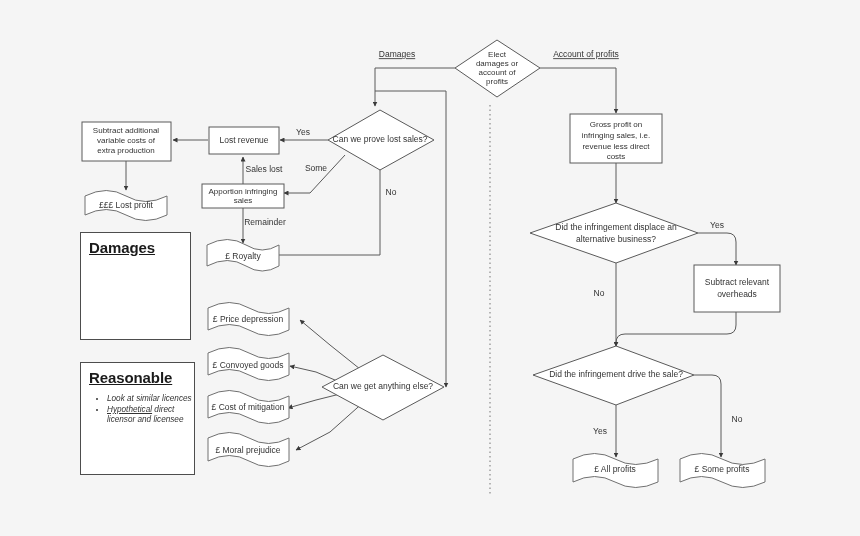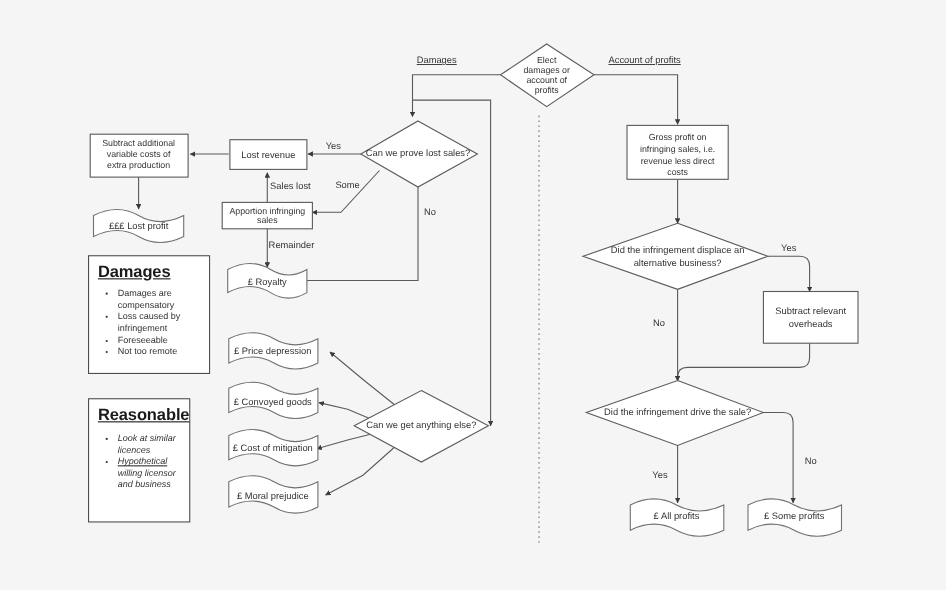--- a/index.html
+++ b/index.html
@@ -226,29 +226,23 @@
     <text class="edge-label" x="264" y="170">Sales lost</text>
     <text class="edge-label" x="265" y="223">Remainder</text>
     <text class="edge-label" x="717" y="226">Yes</text>
     <text class="edge-label" x="599" y="294">No</text>
     <text class="edge-label" x="600" y="432">Yes</text>
     <text class="edge-label" x="737" y="420">No</text>
   </svg>
 
   <div class="legend" style="left:80px;top:232px;width:111px;height:108px;">
     <h2>Damages</h2>
-    <ul>
-      <li>Damages are compensatory</li>
-      <li>Loss caused by infringement</li>
-      <li>Foreseeable</li>
-      <li>Not too remote</li>
-    </ul>
   </div>
 
-  <div class="legend" style="left:80px;top:362px;width:93px;height:113px;">
+  <div class="legend" style="left:80px;top:362px;width:115px;height:113px;">
     <h2 style="padding-bottom:0;">Reasonable</h2>
     <ul style="margin-top:8px;font-style:italic;">
       <li><span>Look at similar licences</span></li>
-      <li><span class="u">Hypothetical</span><span> willing licensor and business</span></li>
+      <li><span class="u">Hypothetical</span><span> direct licensor and licensee</span></li>
     </ul>
   </div>
 
 </div>
 
 </body></html>

